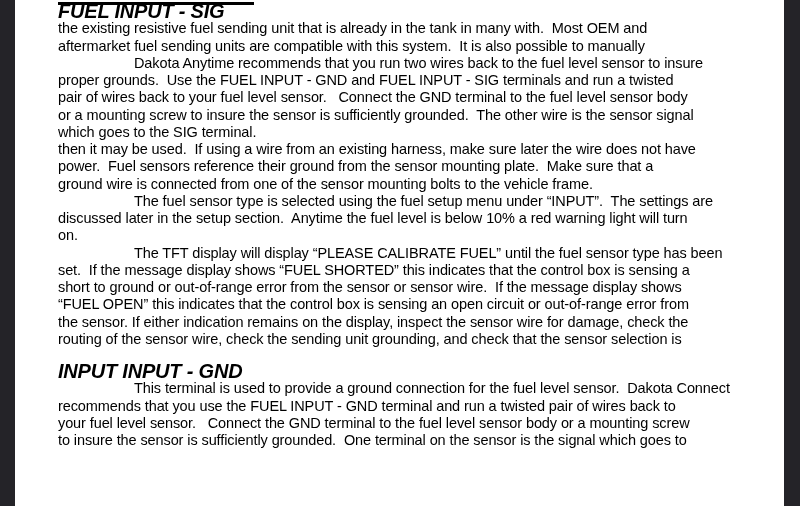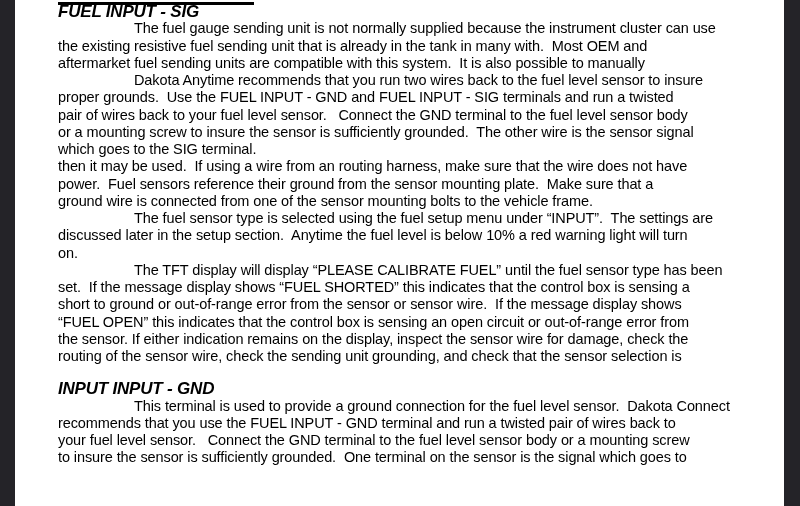--- a/index.html
+++ b/index.html
@@ -16,21 +16,21 @@
   .sheet{
     position:absolute;left:15px;top:0;width:769px;height:506px;
     background:#ffffff;overflow:hidden;
   }
   .content{
     position:absolute;left:43px;top:3px;width:692px;
     color:#000;
     font-size:14.5px;line-height:17.25px;letter-spacing:-0.1px;
   }
   .heading{
-    font-size:17px;font-weight:bold;font-style:italic;
+    font-size:20px;font-weight:bold;font-style:italic;
     line-height:17.25px;margin:0;letter-spacing:-0.2px;
     white-space:pre;
   }
   .heading.second{margin-top:15px;}
   .line{
     margin:0;white-space:pre;
   }
   .line.indent{padding-left:76px;}
   .remnant{
     position:absolute;left:43px;top:2px;width:196px;height:3px;
@@ -43,31 +43,30 @@
 <div class="stage">
   <div class="edge left"></div>
 
   <div class="sheet">
     <div class="remnant"></div>
 
     <div class="content">
 
       <h2 class="heading">FUEL INPUT - SIG</h2>
 
-      <p class="line indent">The fuel gauge sending unit is not normally supplied because the instrument cluster can use</p>
       <p class="line">the existing resistive fuel sending unit that is already in the tank in many with.  Most OEM and</p>
       <p class="line">aftermarket fuel sending units are compatible with this system.  It is also possible to manually</p>
 
       <p class="line indent">Dakota Anytime recommends that you run two wires back to the fuel level sensor to insure</p>
       <p class="line">proper grounds.  Use the FUEL INPUT - GND and FUEL INPUT - SIG terminals and run a twisted</p>
       <p class="line">pair of wires back to your fuel level sensor.   Connect the GND terminal to the fuel level sensor body</p>
       <p class="line">or a mounting screw to insure the sensor is sufficiently grounded.  The other wire is the sensor signal</p>
       <p class="line">which goes to the SIG terminal.</p>
 
-      <p class="line">then it may be used.  If using a wire from an routing harness, make sure that the wire does not have</p>
+      <p class="line">then it may be used.  If using a wire from an existing harness, make sure later the wire does not have</p>
       <p class="line">power.  Fuel sensors reference their ground from the sensor mounting plate.  Make sure that a</p>
       <p class="line">ground wire is connected from one of the sensor mounting bolts to the vehicle frame.</p>
 
       <p class="line indent">The fuel sensor type is selected using the fuel setup menu under “INPUT”.  The settings are</p>
       <p class="line">discussed later in the setup section.  Anytime the fuel level is below 10% a red warning light will turn</p>
       <p class="line">on.</p>
 
       <p class="line indent">The TFT display will display “PLEASE CALIBRATE FUEL” until the fuel sensor type has been</p>
       <p class="line">set.  If the message display shows “FUEL SHORTED” this indicates that the control box is sensing a</p>
       <p class="line">short to ground or out-of-range error from the sensor or sensor wire.  If the message display shows</p>

